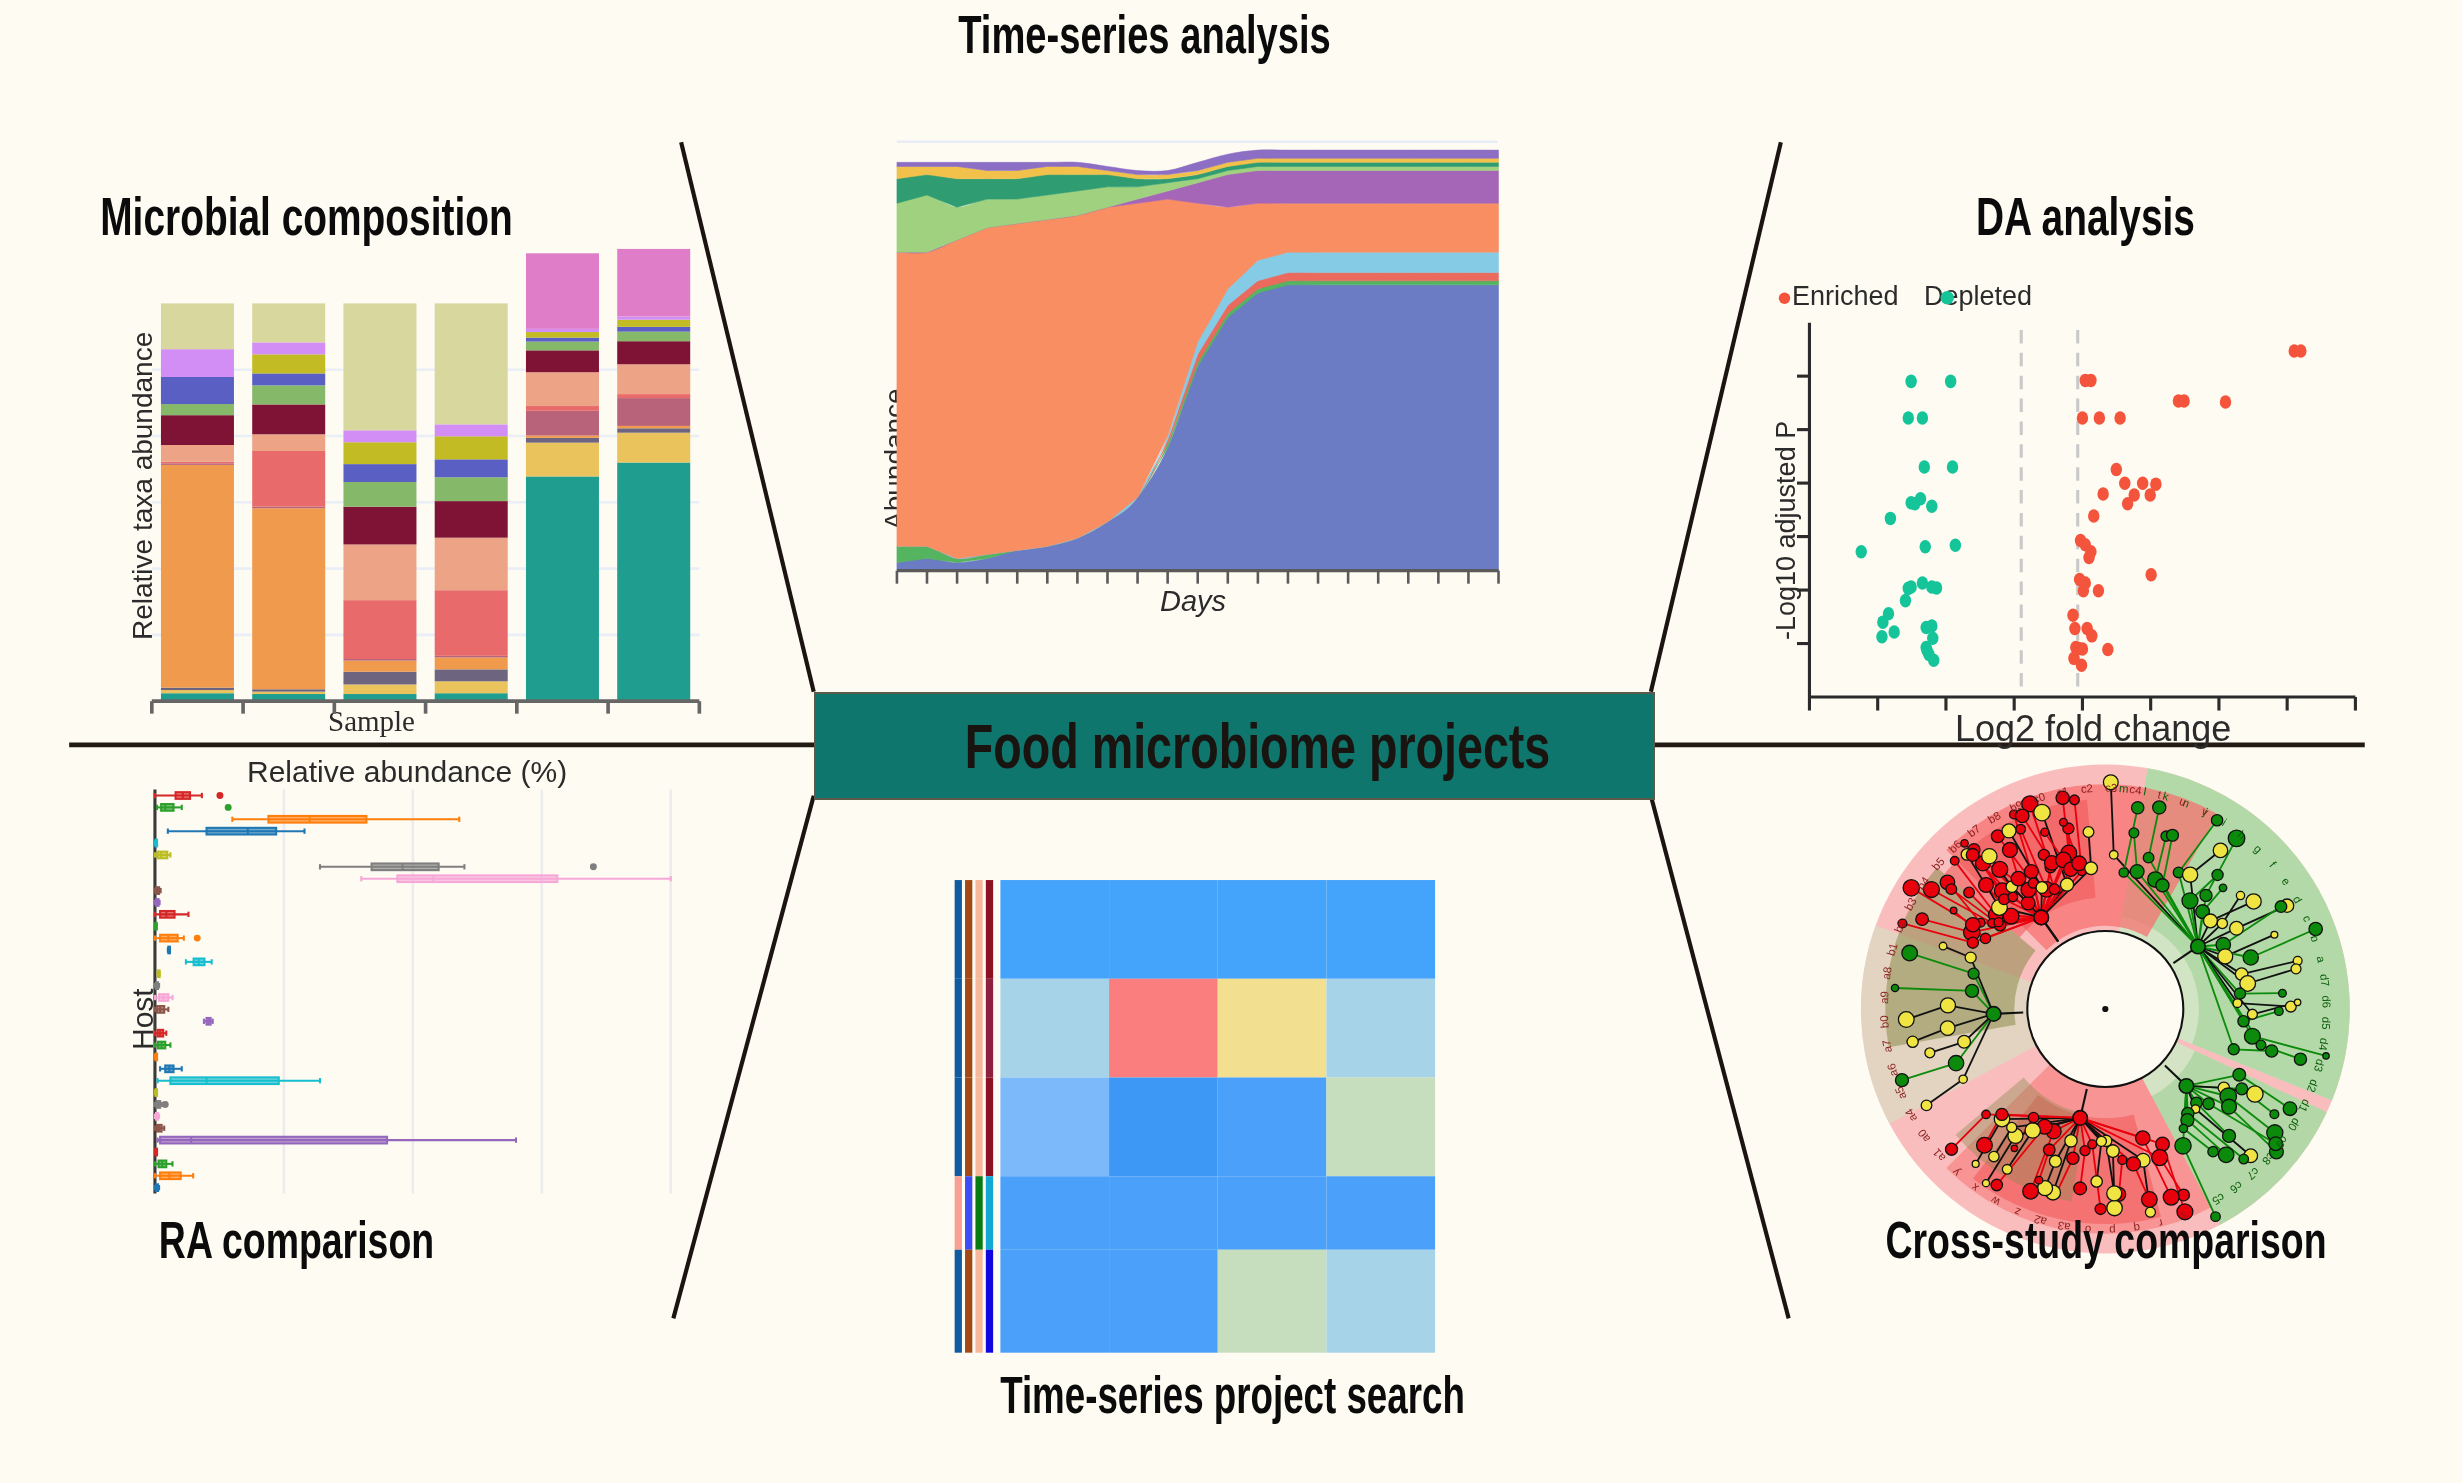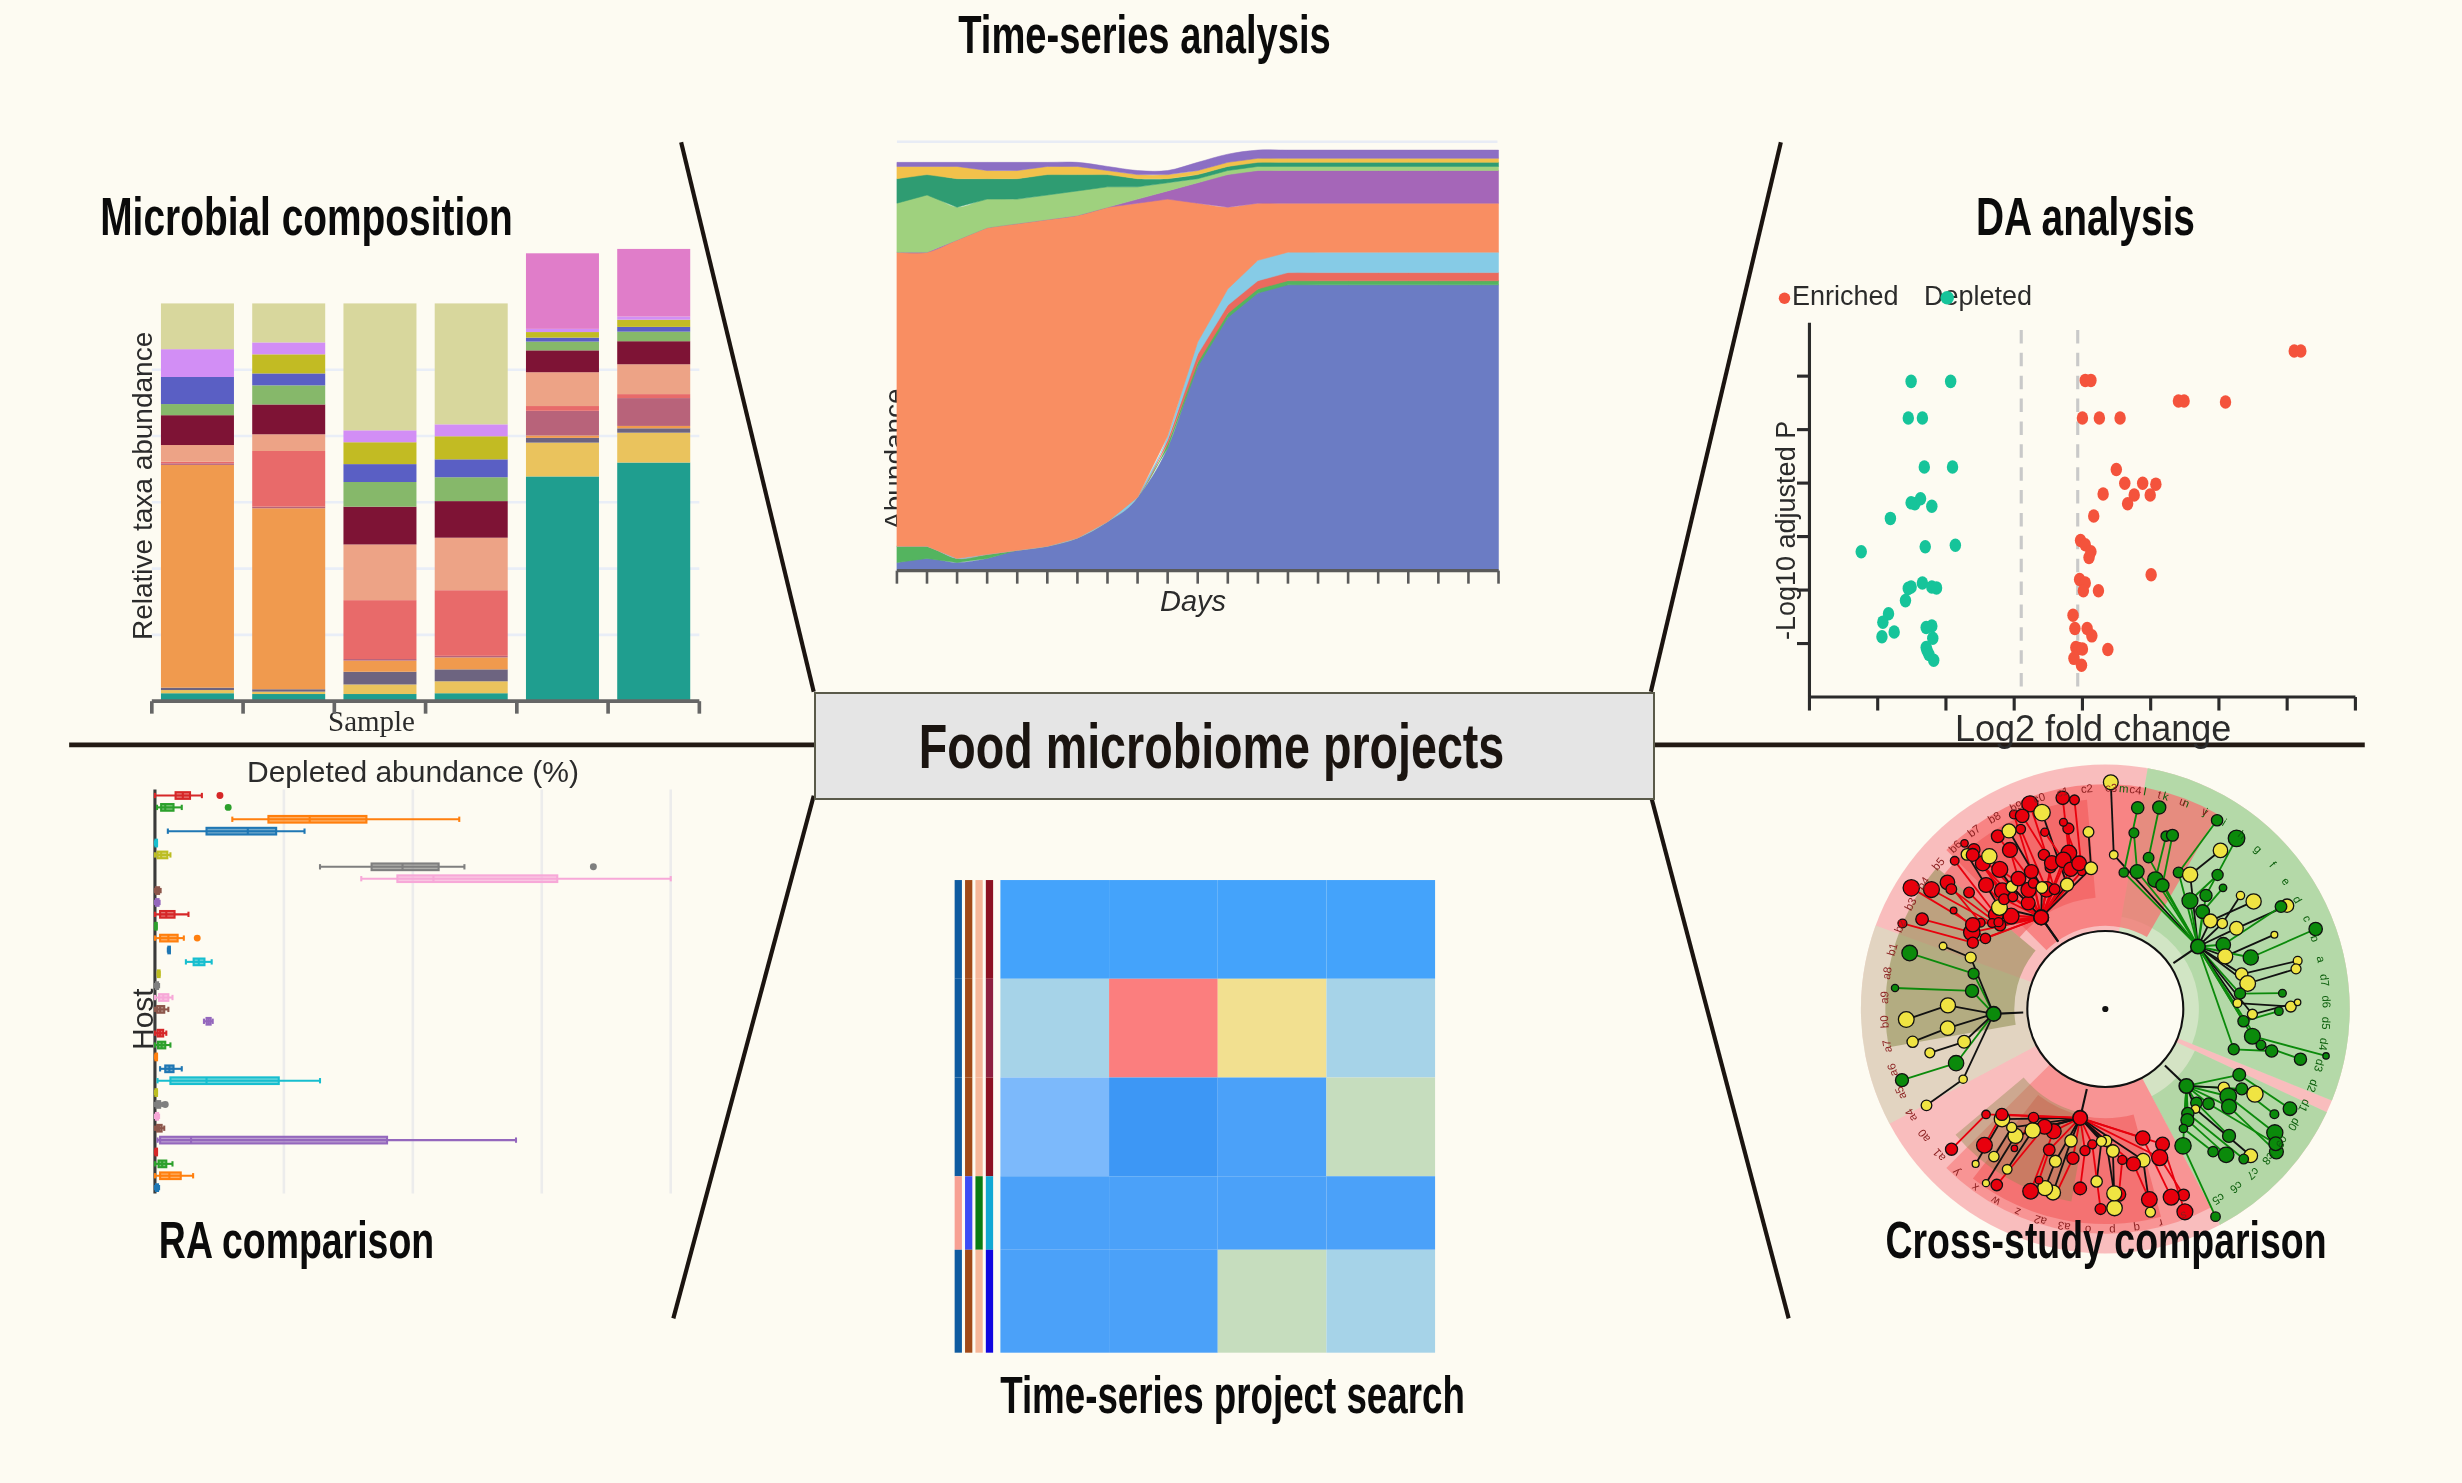--- a/index.html
+++ b/index.html
@@ -5,22 +5,22 @@
   html,body{margin:0;padding:0;background:#fdfbf2;}
   body{width:2462px;height:1484px;position:relative;overflow:hidden;
        font-family:"Liberation Sans","DejaVu Sans",sans-serif;}
   .fig{position:absolute;inset:0;}
   svg.layer{position:absolute;left:0;top:0;width:2462px;height:1484px;overflow:visible;}
   .panel-title{position:absolute;font-weight:bold;color:#0b0b0b;
      font-family:"Liberation Sans Narrow","Liberation Sans",sans-serif;
      transform:scaleX(.72);white-space:nowrap;letter-spacing:0px;}
   .axis-lab{position:absolute;color:#2b2b2b;font-family:"Liberation Sans",sans-serif;white-space:nowrap;}
   .vert{transform-origin:left top;}
-  .center-box{position:absolute;background:#e5e5e5;border:2.1px solid #5a5a4a;
-     display:flex;align-items:center;justify-content:flex-start;}
+  .center-box{position:absolute;background:#0f766e;border:2.1px solid #5a5a4a;
+     display:flex;align-items:center;justify-content:flex-end;}
   .center-box span{font-weight:bold;color:#1a1410;
      font-family:"Liberation Sans Narrow","Liberation Sans",sans-serif;
      transform:scaleX(.74);white-space:nowrap;}
 </style>
 </head>
 <body>
 
 <div class="fig">
 
   <svg class="layer" viewBox="0 0 4735 2853">
@@ -287,21 +287,21 @@
         <ellipse cx="4023.103448275862" cy="1222.3529411764705" rx="11" ry="13" fill="#f4533c"></ellipse>
         <ellipse cx="3992.3275862068967" cy="1244.9411764705883" rx="11" ry="13" fill="#f4533c"></ellipse>
         <ellipse cx="3997.7586206896553" cy="1246.8235294117646" rx="11" ry="13" fill="#f4533c"></ellipse>
         <ellipse cx="4005" cy="1247.764705882353" rx="11" ry="13" fill="#f4533c"></ellipse>
         <ellipse cx="4053.8793103448274" cy="1248.7058823529412" rx="11" ry="13" fill="#f4533c"></ellipse>
         <ellipse cx="3988.706896551724" cy="1265.6470588235293" rx="11" ry="13" fill="#f4533c"></ellipse>
         <ellipse cx="4003.189655172414" cy="1278.8235294117646" rx="11" ry="13" fill="#f4533c"></ellipse>
       </g>
   </svg>
 
-  <div class="axis-lab" style="left:247px;top:755px;font-size:30px;">Depleted abundance (%)</div>
+  <div class="axis-lab" style="left:247px;top:755px;font-size:30px;">Relative abundance (%)</div>
 
   <div class="axis-lab vert" style="left:126px;top:1050px;font-size:30px;transform:rotate(-90deg);transform-origin:left top;">Host</div>
 
   <div class="panel-title" style="left:-31px;top:1210px;width:655px;text-align:center;font-size:52px;">RA comparison</div>
 
   <svg class="layer" viewBox="0 0 4735 2853">
     <g id="ra-grid">
         <line x1="546" y1="1518" x2="546" y2="2295" stroke="#ececec" stroke-width="5"></line>
         <line x1="794" y1="1518" x2="794" y2="2295" stroke="#ececec" stroke-width="5"></line>
         <line x1="1042" y1="1518" x2="1042" y2="2295" stroke="#ececec" stroke-width="5"></line>

